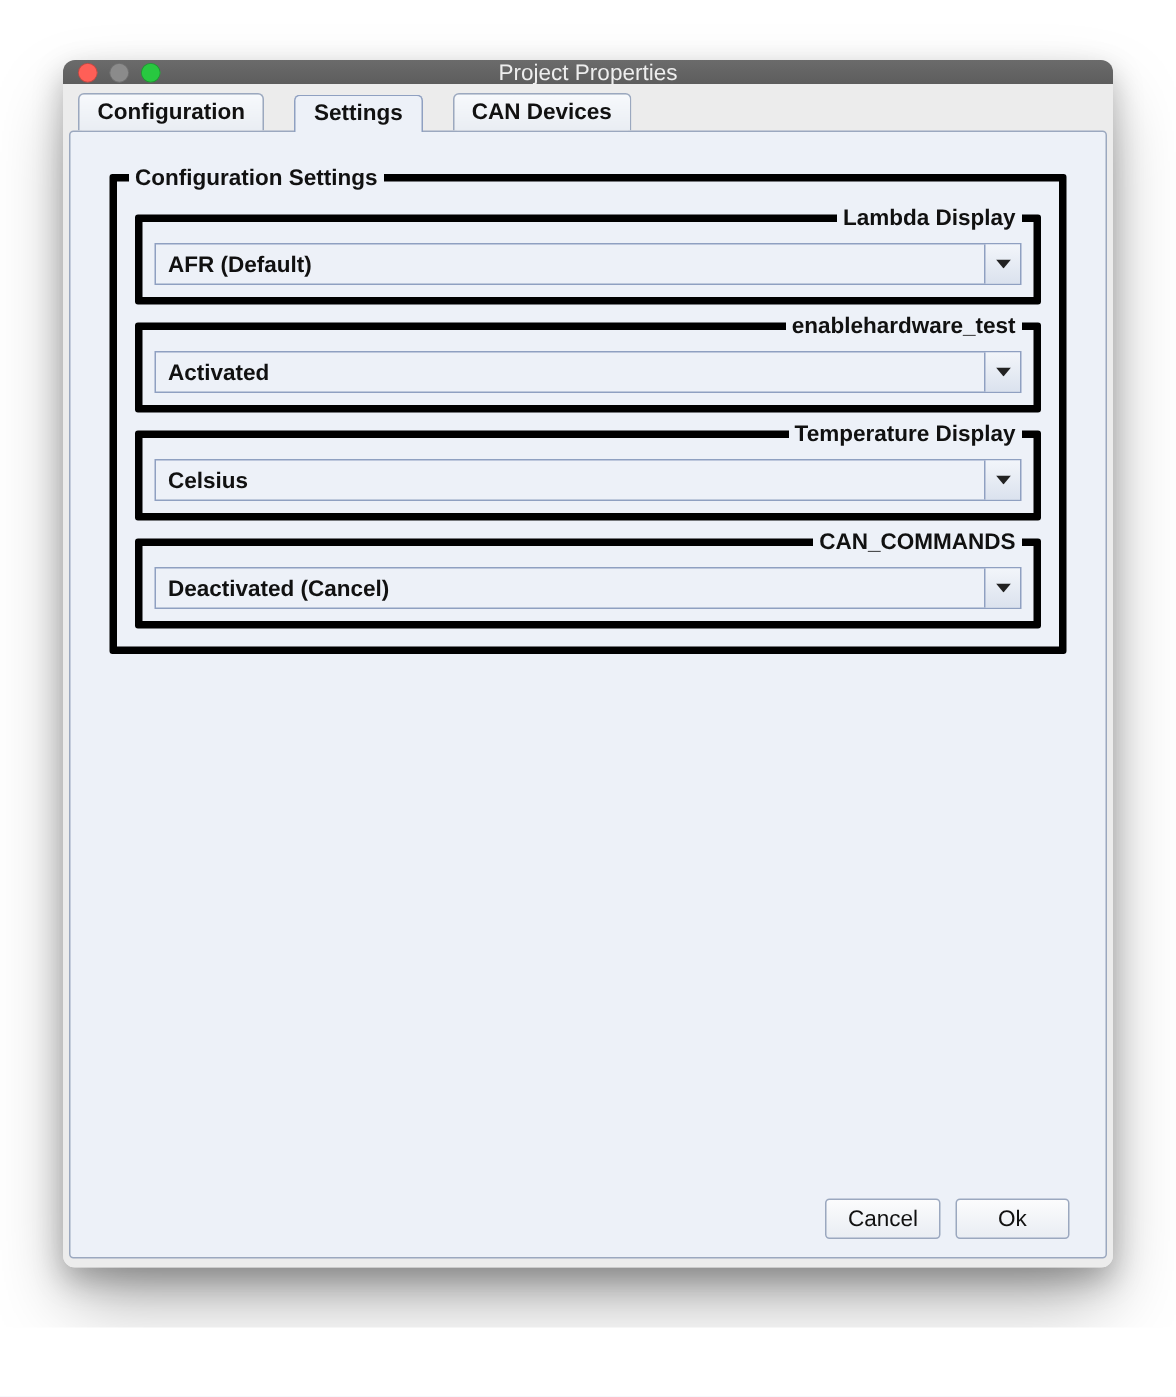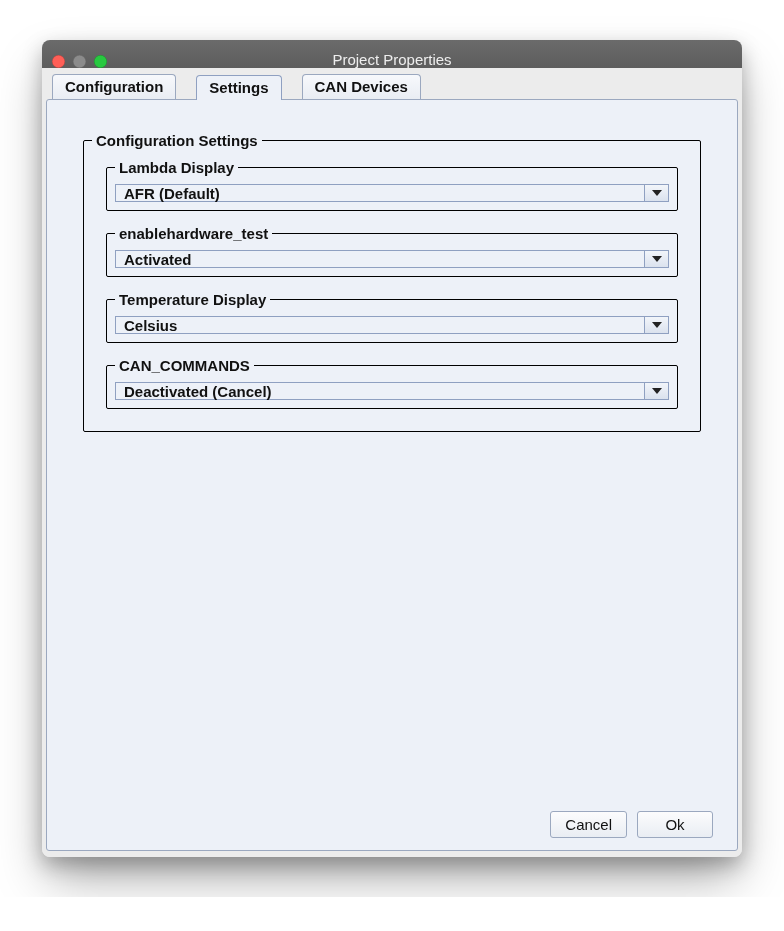--- a/index.html
+++ b/index.html
@@ -14,24 +14,24 @@
   }
   .window {
     width: 700px;
     margin: 0 auto;
     background: #ececec;
     border-radius: 8px;
     box-shadow: 0 25px 50px -6px rgba(0,0,0,0.35), 0 8px 20px rgba(0,0,0,0.25);
     overflow: hidden;
   }
   .titlebar {
-    height: 28px;
+    height: 16px;
     background: linear-gradient(#6b6b6b, #5d5d5d);
     display: flex;
-    align-items: flex-end;
+    align-items: center;
     position: relative;
   }
   .traffic {
     display: flex;
     gap: 8px;
     padding-left: 10px;
   }
   .tl {
     width: 13px; height: 13px;
     border-radius: 50%;
@@ -80,41 +80,42 @@
     border: 1px solid #9ba8bf;
     background: #edf1f8;
     min-height: 752px;
     padding: 18px 22px 10px 22px;
     border-radius: 3px;
     position:relative;
     display:flex;
     flex-direction:column;
   }
   fieldset {
-    border: 1px solid #000000;
+    border: 5px solid #000000;
     border-radius: 2px;
-    margin: 14px;
+    margin: 4px;
     padding: 8px 8px 8px 8px;
   }
   legend {
     padding: 0 4px;
     font-size: 15px;
     font-weight: 700;
     color:#111;
   }
   .inner-fieldset {
     margin-top: 2px;
+    text-align: right;
   }
   .inner-fieldset + .inner-fieldset {
     margin-top: 6px;
   }
   .combo {
     display:flex;
     align-items:stretch;
-    height: 18px;
+    height: 28px;
     border: 1px solid #8fa0c1;
     background: #edf1f8;
     cursor: pointer;
     user-select:none;
   }
   .combo-text {
     flex:1;
     padding: 3px 8px;
     font-size: 15px;
     font-weight: 600;

